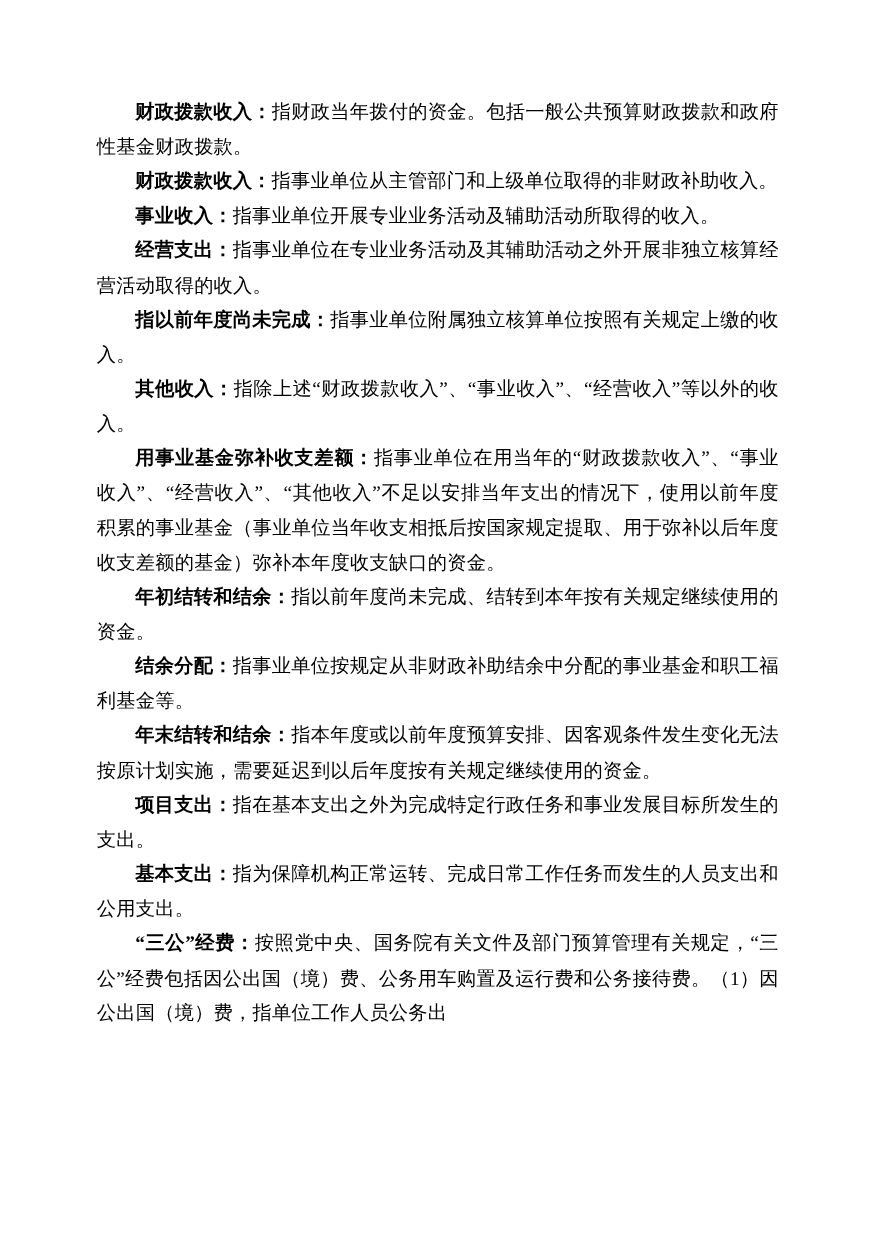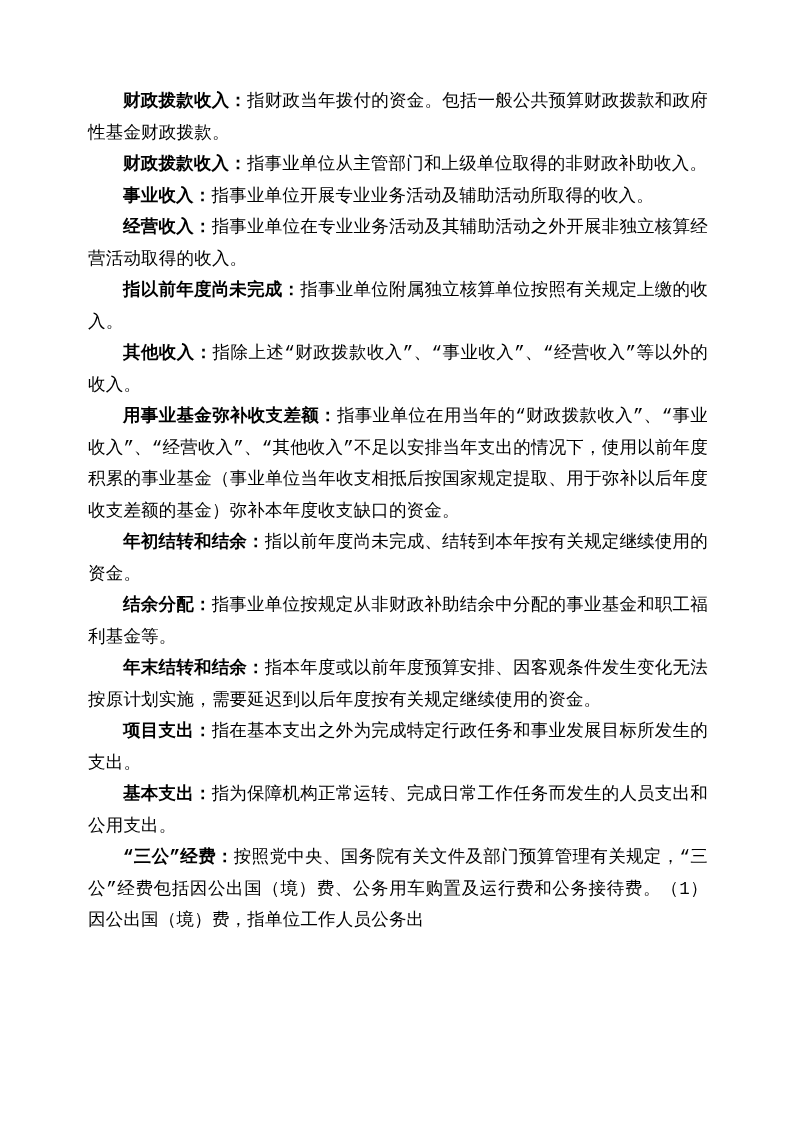--- a/index.html
+++ b/index.html
@@ -15,21 +15,21 @@
     box-sizing: border-box;
     overflow: hidden;
   }
   .content {
     position: absolute;
     left: 88px;
     top: 86px;
     width: 620px;
   }
   .para {
-    font-family: Liberation Mono, monospace;
+    font-family: Liberation Serif, serif;
     font-size: 17.5px;
     line-height: 31.5px;
     color: #000000;
     text-align: justify;
     text-justify: inter-ideograph;
     text-indent: 35px;
     margin: 0 0 0 0;
     letter-spacing: 0.2px;
   }
   .para .term {
@@ -41,21 +41,21 @@
 
 <div class="page">
   <div class="content">
 
     <p class="para"><span class="term">财政拨款收入：</span><span>指财政当年拨付的资金。包括一般公共预算财政拨款和政府性基金财政拨款。</span></p>
 
     <p class="para"><span class="term">财政拨款收入：</span><span>指事业单位从主管部门和上级单位取得的非财政补助收入。</span></p>
 
     <p class="para"><span class="term">事业收入：</span><span>指事业单位开展专业业务活动及辅助活动所取得的收入。</span></p>
 
-    <p class="para"><span class="term">经营收入：</span><span>指事业单位在专业业务活动及其辅助活动之外开展非独立核算经营活动取得的收入。</span></p>
+    <p class="para"><span class="term">经营支出：</span><span>指事业单位在专业业务活动及其辅助活动之外开展非独立核算经营活动取得的收入。</span></p>
 
     <p class="para"><span class="term">指以前年度尚未完成：</span><span>指事业单位附属独立核算单位按照有关规定上缴的收入。</span></p>
 
     <p class="para"><span class="term">其他收入：</span><span>指除上述“财政拨款收入”、“事业收入”、“经营收入”等以外的收入。</span></p>
 
     <p class="para"><span class="term">用事业基金弥补收支差额：</span><span>指事业单位在用当年的“财政拨款收入”、“事业收入”、“经营收入”、“其他收入”不足以安排当年支出的情况下，使用以前年度积累的事业基金（事业单位当年收支相抵后按国家规定提取、用于弥补以后年度收支差额的基金）弥补本年度收支缺口的资金。</span></p>
 
     <p class="para"><span class="term">年初结转和结余：</span><span>指以前年度尚未完成、结转到本年按有关规定继续使用的资金。</span></p>
 
     <p class="para"><span class="term">结余分配：</span><span>指事业单位按规定从非财政补助结余中分配的事业基金和职工福利基金等。</span></p>

